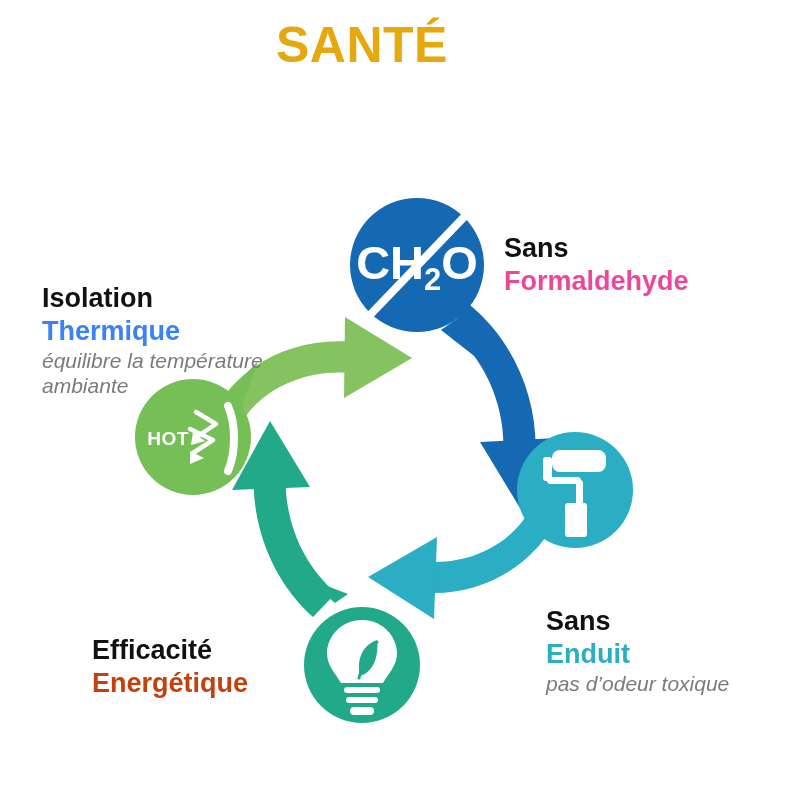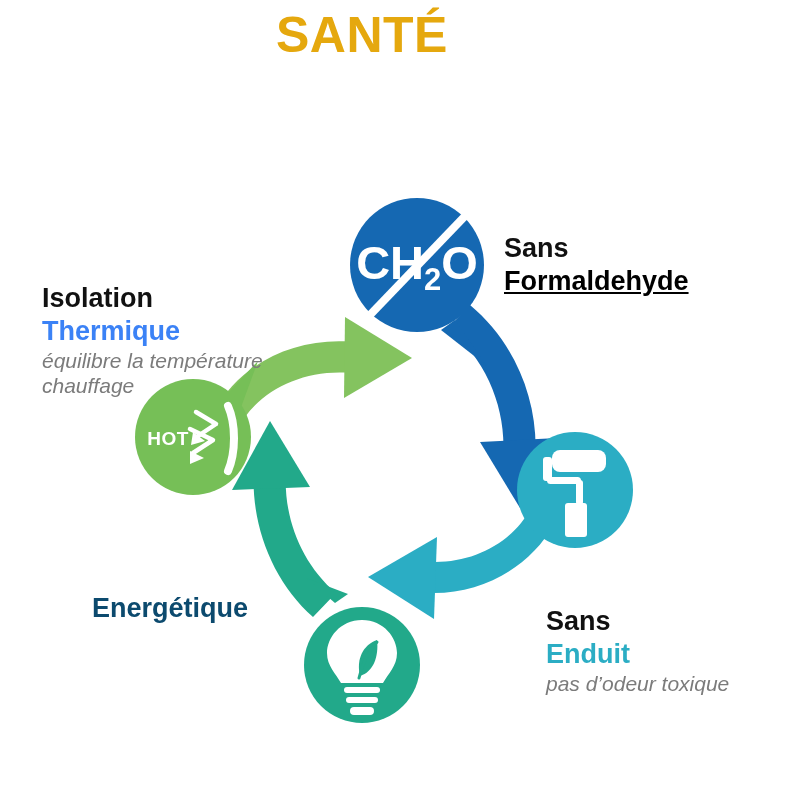--- a/index.html
+++ b/index.html
@@ -15,21 +15,21 @@
   #page {
     position: relative;
     width: 800px;
     height: 800px;
     background: #ffffff;
   }
 
   
   #title-block {
     position: absolute;
-    top: 8px;
+    top: 18px;
     left: 0;
     width: 724px;
     text-align: center;
     line-height: 1.08;
   }
   .title-line {
     display: block;
     font-weight: bold;
     font-size: 50px;
     letter-spacing: 0.5px;
@@ -67,22 +67,22 @@
     line-height: 1.22;
     white-space: pre-line;
   }
 
   #callout-isolation      { top: 240px; left: 42px;  width: 300px; }
   #callout-formaldehyde   { top: 190px; left: 504px; width: 290px; }
   #callout-efficacite     { top: 592px; left: 92px;  width: 270px; }
   #callout-enduit         { top: 563px; left: 546px; width: 260px; }
 
   #callout-isolation    .line-2 { color: #3b82f6; }
-  #callout-formaldehyde .line-2 { color: #000000; text-decoration: underline; }
-  #callout-efficacite   .line-2 { color: #0c4a6e; }
+  #callout-formaldehyde .line-2 { color: #ec4899; }
+  #callout-efficacite   .line-2 { color: #c2410c; }
   #callout-enduit       .line-2 { color: #2BADC4; }
 </style>
 </head>
 <body>
 
 <div id="page">
 
   <div id="title-block">
     <span class="title-line">SANTÉ</span>
   </div>
@@ -180,29 +180,30 @@
         </g>
       </g>
 
     </svg>
   </div>
 
   <div class="callout" id="callout-isolation">
     <div class="line-1">Isolation</div>
     <div class="line-2">Thermique</div>
     <div class="line-3">équilibre la température
-chauffage</div>
+ambiante</div>
   </div>
 
   <div class="callout" id="callout-formaldehyde">
     <div class="line-1">Sans</div>
     <div class="line-2">Formaldehyde</div>
   </div>
 
   <div class="callout" id="callout-efficacite">
+    <div class="line-1">Efficacité</div>
     <div class="line-2">Energétique</div>
   </div>
 
   <div class="callout" id="callout-enduit">
     <div class="line-1">Sans</div>
     <div class="line-2">Enduit</div>
     <div class="line-3">pas d’odeur toxique</div>
   </div>
 
 </div>

